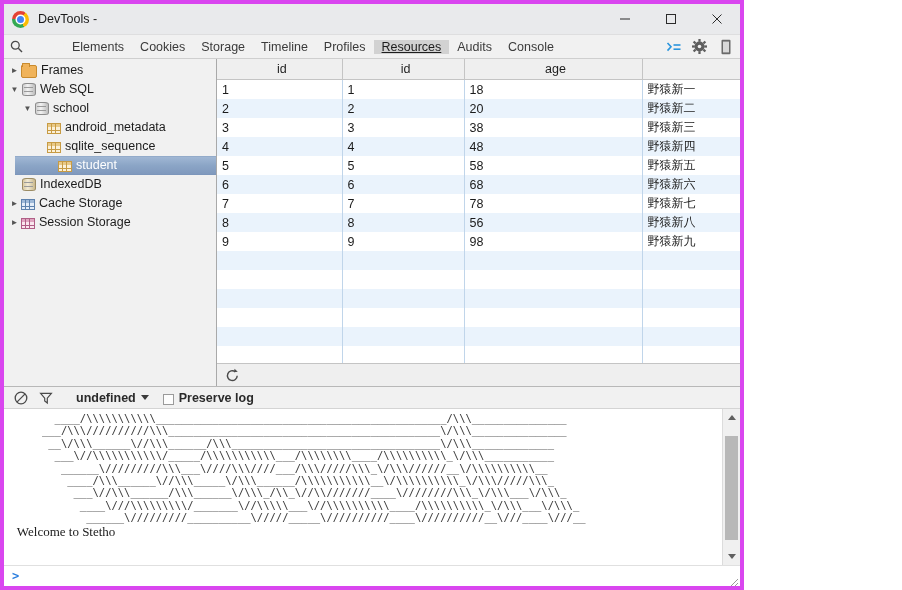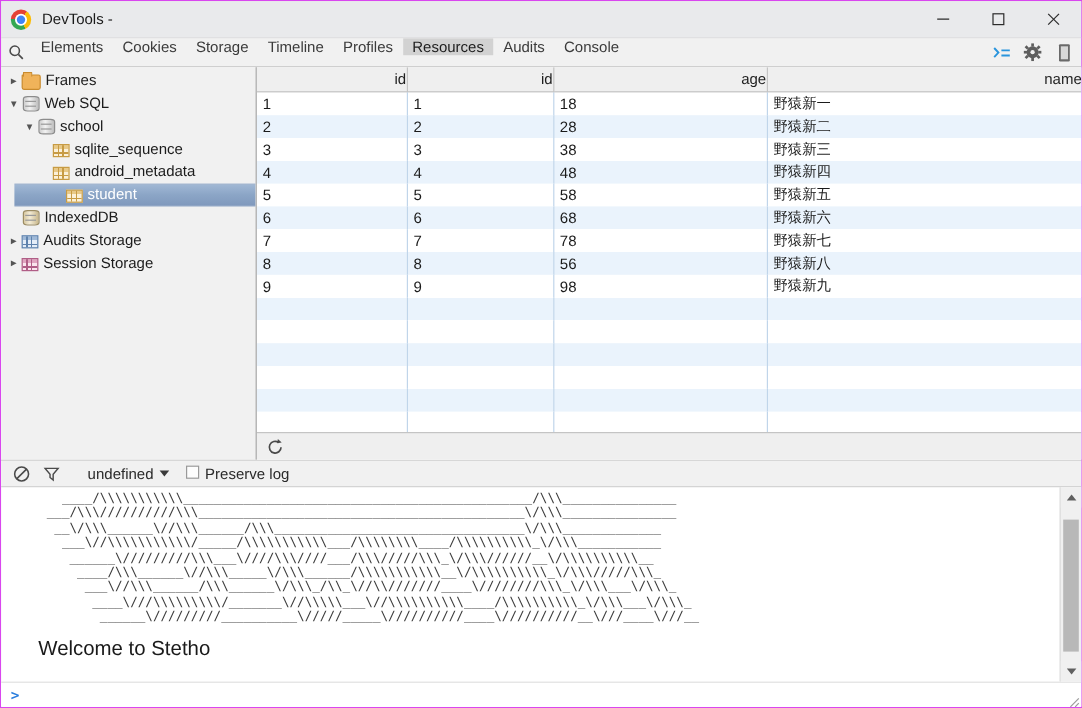--- a/index.html
+++ b/index.html
@@ -9,23 +9,23 @@
   body {
     width: 902px; height: 590px;
     font-family: "Liberation Sans", sans-serif;
     font-size: 12px;
     color: #222;
     overflow: hidden;
     -webkit-font-smoothing: none;
   }
   .window {
     position: relative;
-    width: 902px; height: 590px;
+    width: 744px; height: 590px;
     box-sizing: border-box;
-    border: 1px solid #d946ef;
+    border: 4px solid #d946ef;
     background: #f1f1f1;
     display: flex;
     flex-direction: column;
   }
 
   
   .titlebar {
     height: 30px;
     background: #e9eaec;
     display: flex;
@@ -73,31 +73,32 @@
     display: flex;
     align-items: stretch;
     flex: 0 0 auto;
     position: relative;
   }
   .search-btn {
     width: 25px;
     display: flex; align-items: center; justify-content: center;
     flex: 0 0 auto;
   }
-  .tabs { display: flex; align-items: flex-start; }
+  .tabs { display: flex; align-items: center; margin-left: 35px; }
   .tab {
     padding: 0 8px;
     display: flex; align-items: center;
     font-size: 12.5px;
     color: #3b3b3b;
     white-space: nowrap;
   }
   .tab.active {
     background: #d2d2d2;
     color: #1d1d1d;
+    text-decoration: underline;
   }
   .tool-right {
     margin-left: auto;
     display: flex;
     align-items: center;
     padding-right: 6px;
     gap: 9px;
   }
   .tool-icon {
     display: flex; align-items: center; justify-content: center;
@@ -270,21 +271,21 @@
     border-collapse: collapse;
     width: 100%;
     table-layout: fixed;
     font-size: 12.5px;
   }
   table.dg th {
     background: #efefef;
     border-right: 1px solid #c4c4c4;
     border-bottom: 1px solid #c4c4c4;
     font-weight: normal;
-    text-align: right;
+    text-align: center;
     padding: 2px 0 2px 5px;
     height: 16px;
     color: #1e1e1e;
     font-size: 12.5px;
   }
   table.dg td {
     border-right: 1px solid #c0d5ea;
     padding: 1px 0 1px 5px;
     height: 17px;
     color: #1b1b1b;
@@ -318,38 +319,39 @@
   }
   .console-toolbar {
     height: 21px;
     flex: 0 0 21px;
     background: #f1f1f1;
     border-bottom: 1px solid #d4d4d4;
     display: flex;
     align-items: center;
     padding-left: 8px;
     gap: 8px;
+    font-weight: bold;
   }
   .ctb-icon {
     width: 17px; height: 17px;
     display: flex; align-items: center; justify-content: center;
   }
   .ctx-select {
     display: flex; align-items: center; gap: 5px;
     font-size: 12.5px; color: #2a2a2a;
     margin-left: 14px;
   }
   .caret-dn {
     width: 0; height: 0;
     border-left: 4px solid transparent;
     border-right: 4px solid transparent;
     border-top: 5px solid #3a3a3a;
   }
   .preserve {
-    display: flex; align-items: flex-start; gap: 5px;
+    display: flex; align-items: flex-end; gap: 5px;
     font-size: 12.5px; color: #2a2a2a;
     margin-left: 6px;
   }
   .cbox {
     width: 11px; height: 11px;
     border: 1px solid #9a9a9a;
     background: #fdfdfd;
     box-sizing: border-box;
   }
   .console-body {
@@ -367,23 +369,23 @@
   pre.ascii {
     margin: 0;
     font-family: "DejaVu Sans Mono", monospace;
     font-size: 10.5px;
     line-height: 12.4px;
     color: #3a3a3a;
     white-space: pre;
     letter-spacing: 0px;
   }
   pre.msg {
-    margin: 12px;
-    font-family: Liberation Sans, sans-serif;
-    font-size: 17px;
+    margin: 0;
+    font-family: Liberation Serif, serif;
+    font-size: 13px;
     line-height: 15px;
     color: #1a1a1a;
     white-space: pre;
   }
   .console-prompt-row {
     flex: 0 0 20px;
     border-top: 1px solid #e0e0e0;
     display: flex;
     align-items: center;
     padding-left: 8px;
@@ -531,42 +533,42 @@
       </div>
 
       <div class="tree-row" style="padding-left:17px">
         <span class="twisty">▼</span>
         <span class="tico ico-db"></span>
         <span class="tlabel">school</span>
       </div>
 
       <div class="tree-row" style="padding-left:43px">
         <span class="tico ico-grid"></span>
-        <span class="tlabel">sqlite_sequence</span>
+        <span class="tlabel">android_metadata</span>
       </div>
 
       <div class="tree-row" style="padding-left:43px">
         <span class="tico ico-grid"></span>
-        <span class="tlabel">android_metadata</span>
+        <span class="tlabel">sqlite_sequence</span>
       </div>
 
       <div class="tree-row selected" style="padding-left:43px">
         <span class="tico ico-grid"></span>
         <span class="tlabel">student</span>
       </div>
 
       <div class="tree-row" style="padding-left:17px">
         <span class="tico ico-db tan"></span>
         <span class="tlabel">IndexedDB</span>
       </div>
 
       <div class="tree-row" style="padding-left:4px">
         <span class="twisty">►</span>
         <span class="tico ico-grid blue"></span>
-        <span class="tlabel">Audits Storage</span>
+        <span class="tlabel">Cache Storage</span>
       </div>
 
       <div class="tree-row" style="padding-left:4px">
         <span class="twisty">►</span>
         <span class="tico ico-grid pink"></span>
         <span class="tlabel">Session Storage</span>
       </div>
 
 
 
@@ -592,21 +594,21 @@
           <tbody>
               <tr class="odd">
                 <td>1</td>
                 <td>1</td>
                 <td>18</td>
                 <td class="cjk">野猿新一</td>
               </tr>
               <tr class="even">
                 <td>2</td>
                 <td>2</td>
-                <td>28</td>
+                <td>20</td>
                 <td class="cjk">野猿新二</td>
               </tr>
               <tr class="odd">
                 <td>3</td>
                 <td>3</td>
                 <td>38</td>
                 <td class="cjk">野猿新三</td>
               </tr>
               <tr class="even">
                 <td>4</td>

